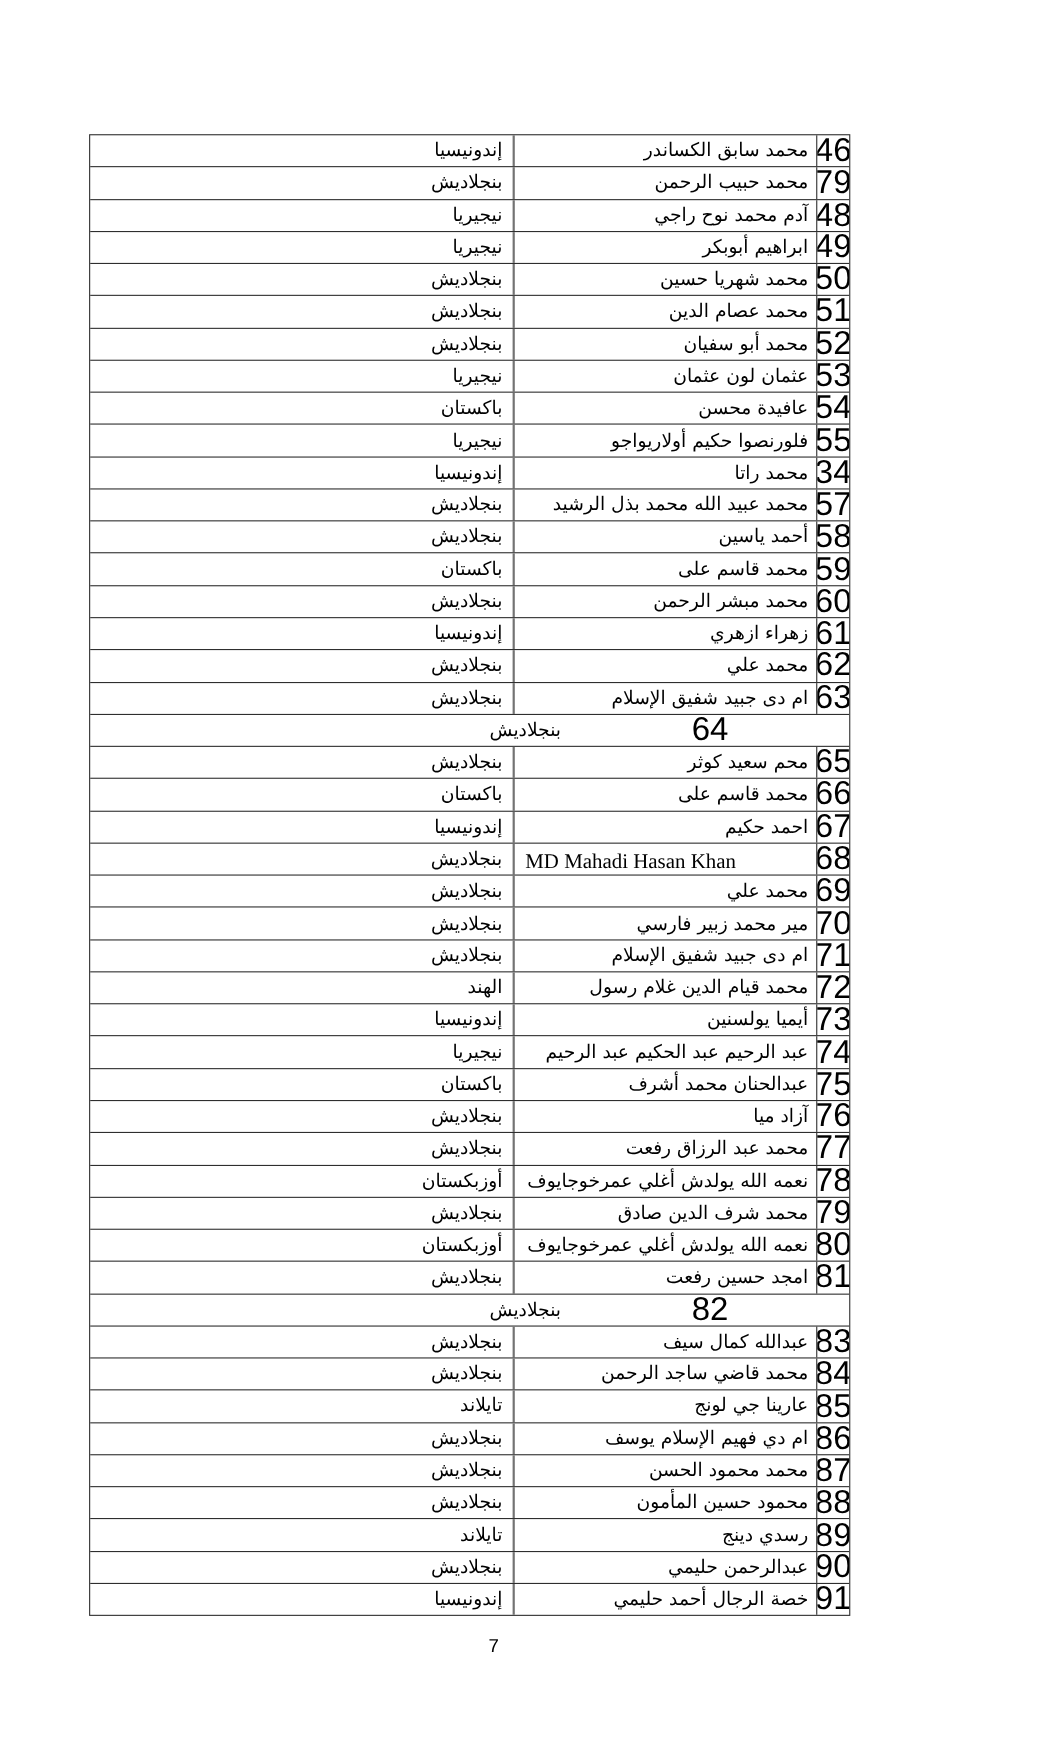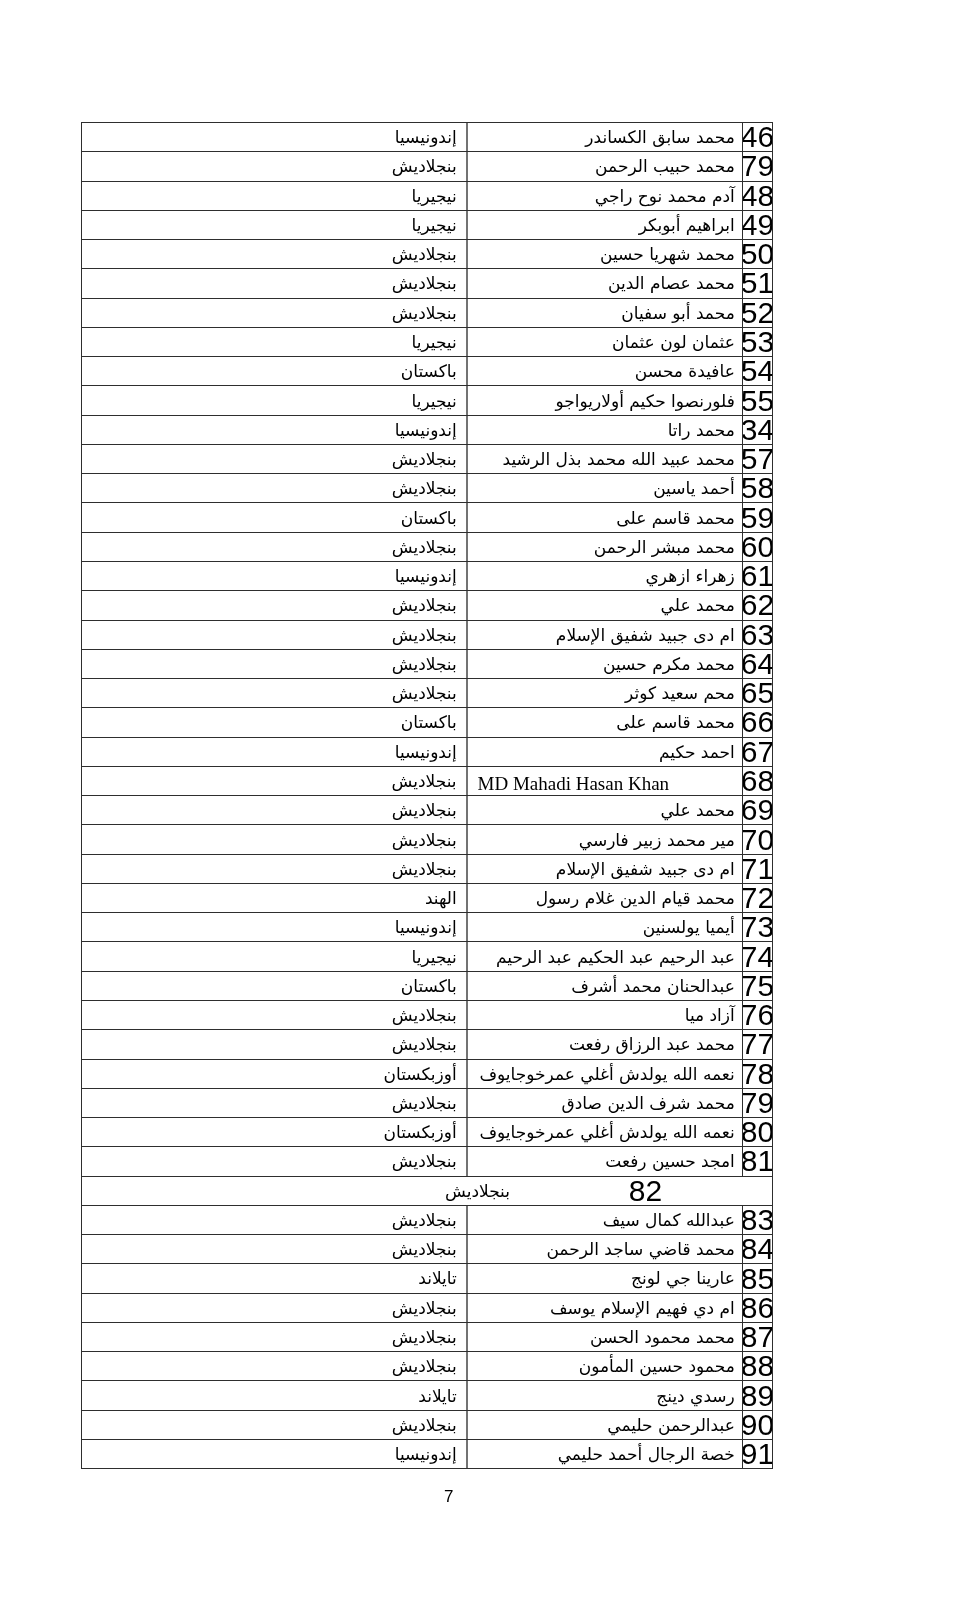--- a/index.html
+++ b/index.html
@@ -298,23 +298,20 @@
       </div>
       <div class="cell cell-number">
         <span>63</span>
       </div>
     </div>
 
     <div class="t-row">
       <div class="cell cell-country">
         <span dir="rtl">بنجلاديش</span>
       </div>
-      <div class="cell cell-name">
-        <span dir="rtl">محمد مكرم حسين</span>
-      </div>
       <div class="cell cell-number">
         <span>64</span>
       </div>
     </div>
 
     <div class="t-row">
       <div class="cell cell-country">
         <span dir="rtl">بنجلاديش</span>
       </div>
       <div class="cell cell-name">

